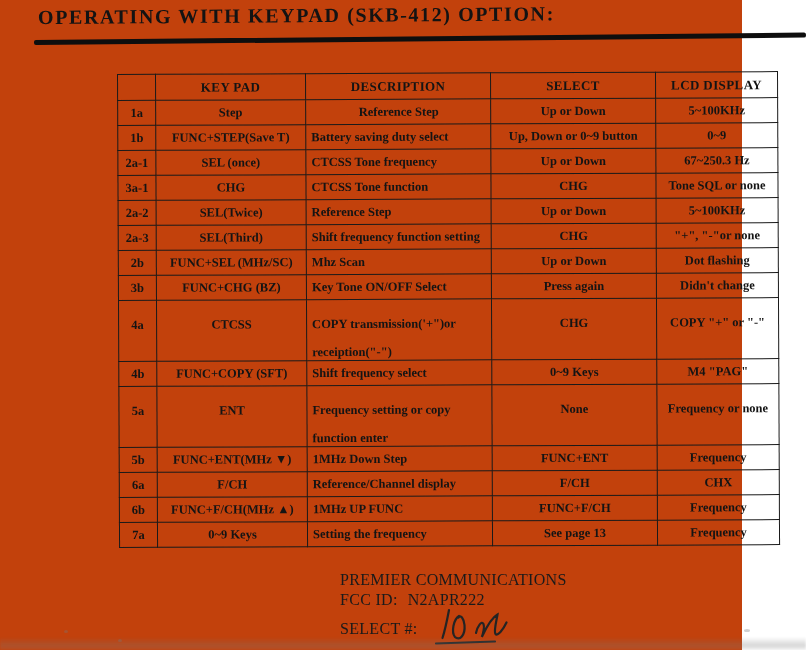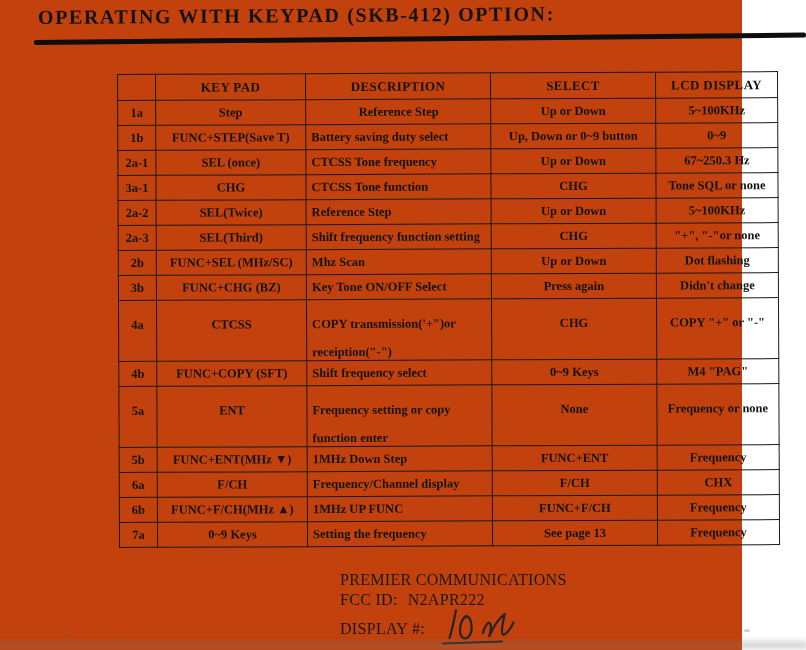--- a/index.html
+++ b/index.html
@@ -243,21 +243,21 @@
           <td class="desc">
             <div class="desc-line">1MHz Down Step</div>
           </td>
           <td>FUNC+ENT</td>
           <td>Frequency</td>
         </tr>
         <tr>
           <td>6a</td>
           <td>F/CH</td>
           <td class="desc">
-            <div class="desc-line">Frequency/Channel display</div>
+            <div class="desc-line">Reference/Channel display</div>
           </td>
           <td>F/CH</td>
           <td>CHX</td>
         </tr>
         <tr>
           <td>6b</td>
           <td>FUNC+F/CH(MHz ▲)</td>
           <td class="desc">
             <div class="desc-line">1MHz UP FUNC</div>
           </td>
@@ -275,21 +275,21 @@
         </tr>
       </tbody>
   </table>
 
   <div class="footer">
     <div class="footer-line">PREMIER COMMUNICATIONS</div>
     <div class="footer-line">
       <span>FCC ID:</span><span class="fcc-value">N2APR222</span>
     </div>
     <div class="footer-line exhibit">
-      <span>DISPLAY #:</span>
+      <span>SELECT #:</span>
       <span class="handwriting">
         <svg width="84" height="42" viewBox="0 0 84 42" role="img" fill="none" stroke="#242424" stroke-width="2.2" stroke-linecap="round" aria-label="10N">
           <path d="M17,5 C15.5,13 13,25 10.5,33"></path>
           <path d="M27,11 C21.5,14.5 19,27 23,32 C27.5,36.5 33.5,30 32.5,20 C31.8,13.5 28.5,9 26.5,12.5"></path>
           <path d="M44,28 C45.5,21 49.5,15.5 51.5,19 C52.8,21.8 51,29 49.8,32 C53.5,24 60,12.5 65.5,9.5 C64.5,16 61.5,26 63.5,29 C65.5,31.5 71,25 74.5,17.5"></path>
           <path d="M4,38.5 L63,36.5"></path>
         </svg>
       </span>
     </div>
   </div>

